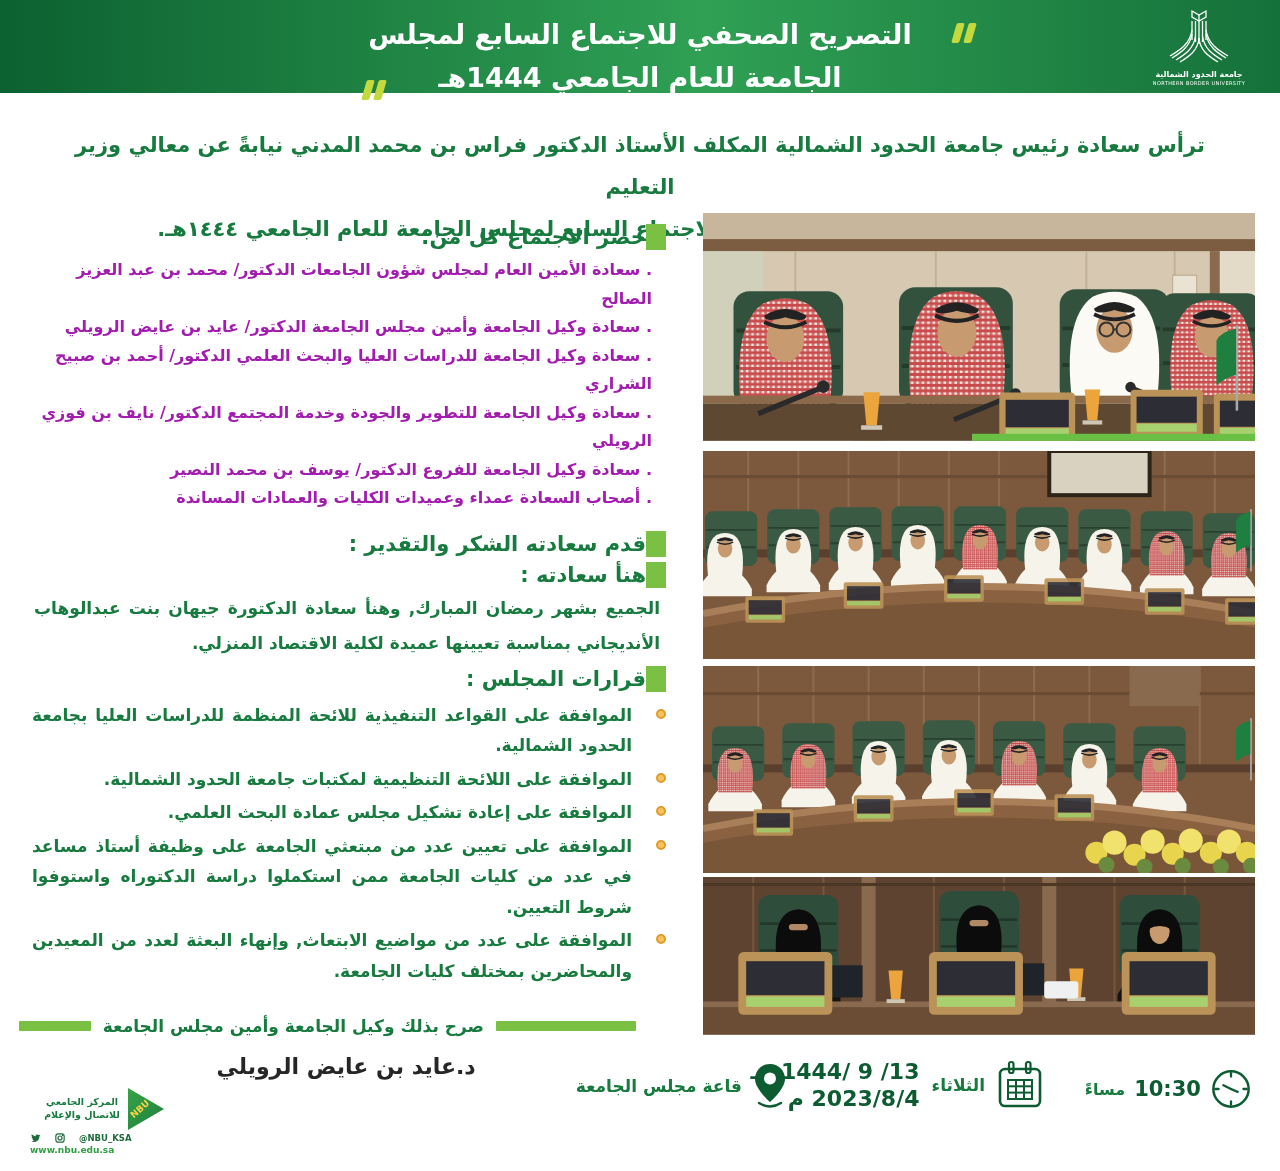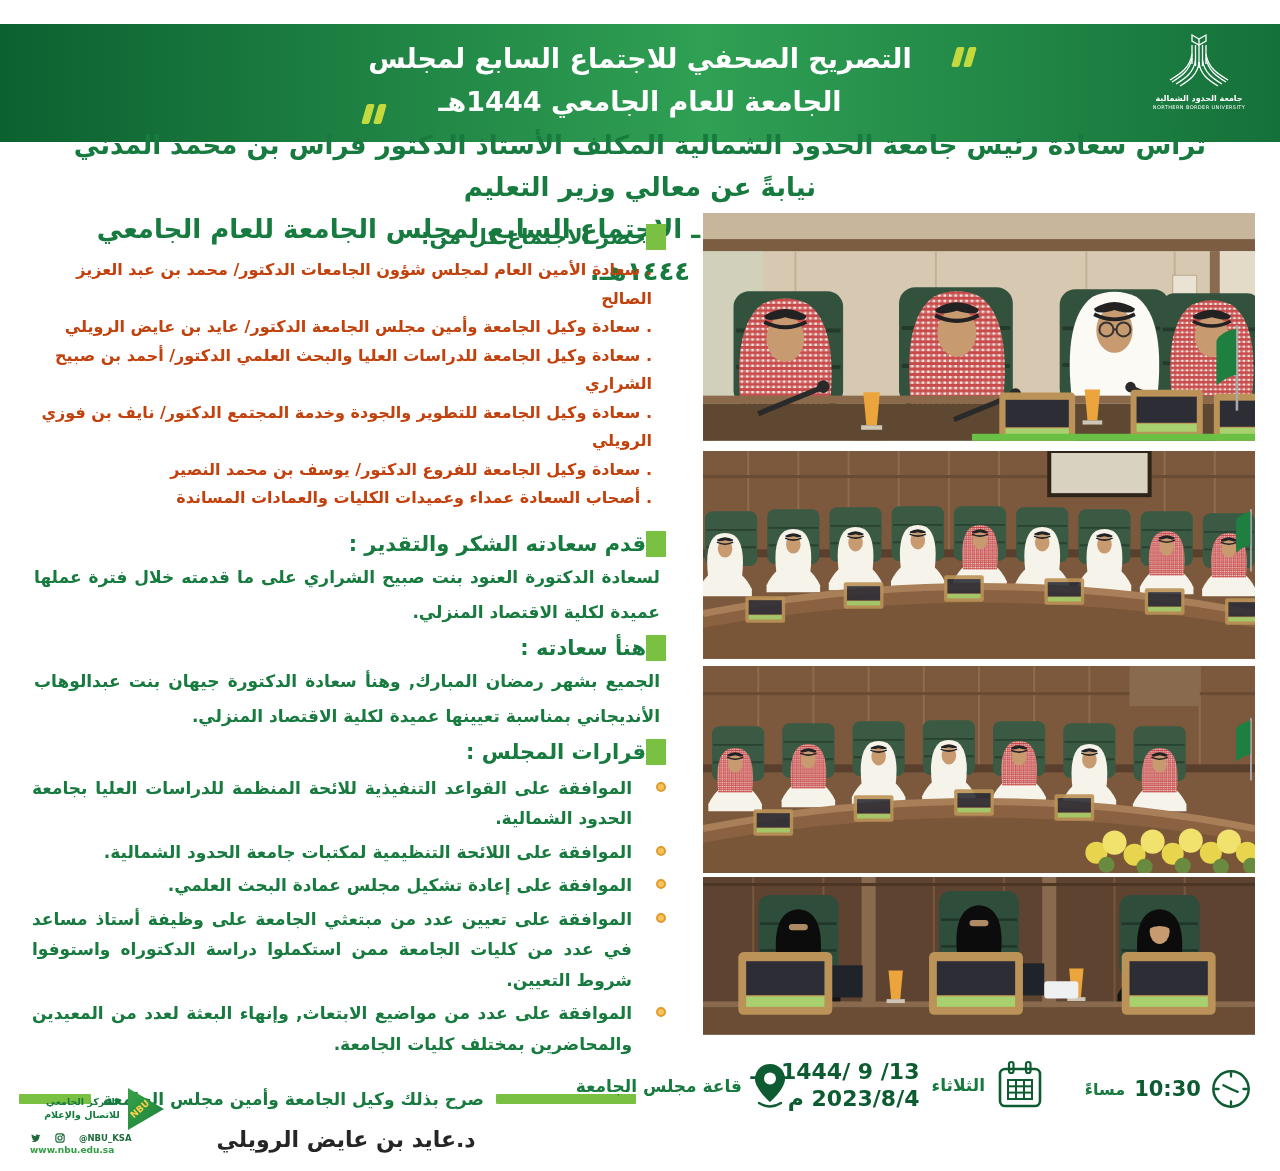--- a/index.html
+++ b/index.html
@@ -1,42 +1,42 @@
 <!DOCTYPE html>
 <html lang="ar" dir="rtl"><head>
 <meta charset="utf-8">
 <style>
   html,body{margin:0;padding:0;}
   body{background:#ffffff;font-family:"DejaVu Sans",sans-serif;}
   .page{position:relative;width:1280px;height:1171px;background:#fff;overflow:hidden;direction:rtl;}
 
   
-  .header{position:absolute;top:0;left:0;right:0;height:118px;
-    background:linear-gradient(90deg,#0c6130 0%,#2fa054 55%,#15713a 100%);margin-top:24px;}
+  .header{position:absolute;top:0;left:0;right:0;height:93px;
+    background:linear-gradient(90deg,#0c6130 0%,#2fa054 55%,#15713a 100%);}
   .title{position:absolute;top:13px;right:330px;width:620px;margin:0;text-align:center;
     color:#ffffff;font-size:27px;font-weight:bold;line-height:1.6;}
   .quote{position:absolute;display:flex;gap:4px;}
   .quote i{display:block;width:8px;height:20px;background:#c3d93e;transform:skewX(-16deg);border-radius:2px;}
   .q-open{top:23px;right:306px;}
   .q-close{top:80px;left:364px;}
   .logo{position:absolute;top:6px;right:26px;width:110px;text-align:center;color:#fff;}
   .logo-ar{font-size:8px;font-weight:bold;margin-top:-2px;}
   .logo-en{font-size:5px;letter-spacing:.4px;margin-top:1px;}
 
   
   .intro{position:absolute;top:124px;right:50px;left:50px;text-align:center;
-    color:#177a3e;font-size:26px;font-weight:bold;line-height:42px;margin:0;}
+    color:#177a3e;font-size:21px;font-weight:bold;line-height:42px;margin:0;}
 
   
   .col-text{position:absolute;top:224px;left:26px;width:640px;}
   .sec-head{display:flex;align-items:center;}
   .sq{width:20px;height:26px;background:#7ac143;flex:none;}
   .sec-head h2{margin:0;font-size:21px;color:#177a3e;font-weight:bold;}
   .att-list{margin:6px 14px 0 0;}
-  .att{color:#c2410c;font-size:16px;font-weight:bold;line-height:28.5px;}
+  .att{color:#a21caf;font-size:16px;font-weight:bold;line-height:28.5px;}
   .att::before{content:". ";}
   .sec{margin-top:0;}
   .sec.thanks{margin-top:18px;}
   .sec.congrats{margin-top:5px;}
   .sec.decisions{margin-top:5px;}
   .sec-body{color:#177a3e;font-size:17px;font-weight:bold;line-height:35px;
     text-align:justify;margin:3px 6px 0 8px;}
   .dec-list{margin-top:8px;}
   .dec-item{display:flex;gap:24px;align-items:flex-start;margin-top:3px;}
   .dot{width:10px;height:10px;border-radius:50%;background:#f6c35c;border:2px solid #e09a2d;
@@ -194,21 +194,20 @@
         <div class="att">سعادة وكيل الجامعة للفروع الدكتور/ يوسف بن محمد النصير</div>
         <div class="att">أصحاب السعادة عمداء وعميدات الكليات والعمادات المساندة</div>
       </div>
     </div>
 
     <div class="sec thanks">
       <div class="sec-head">
         <span class="sq"></span>
         <h2>قدم سعادته الشكر والتقدير :</h2>
       </div>
-      <p class="sec-body">لسعادة الدكتورة العنود بنت صبيح الشراري على ما قدمته خلال فترة عملها عميدة لكلية الاقتصاد المنزلي.</p>
     </div>
 
     <div class="sec congrats">
       <div class="sec-head">
         <span class="sq"></span>
         <h2>هنأ سعادته :</h2>
       </div>
       <p class="sec-body">الجميع بشهر رمضان المبارك, وهنأ سعادة الدكتورة جيهان بنت عبدالوهاب الأنديجاني بمناسبة تعيينها عميدة لكلية الاقتصاد المنزلي.</p>
     </div>
 

